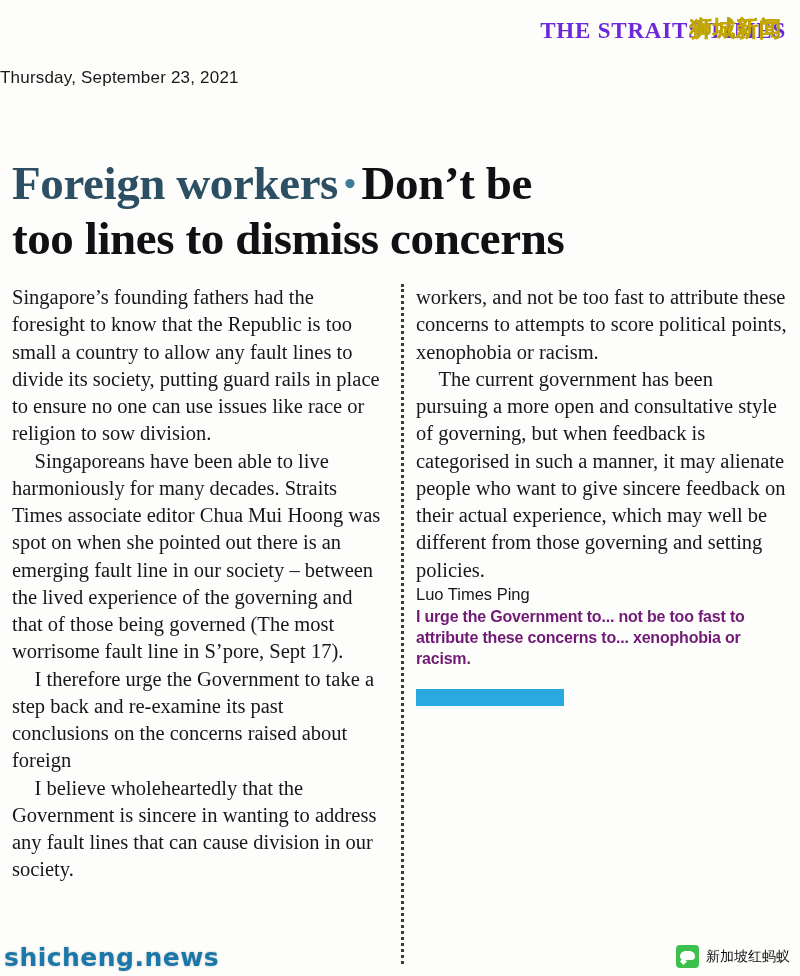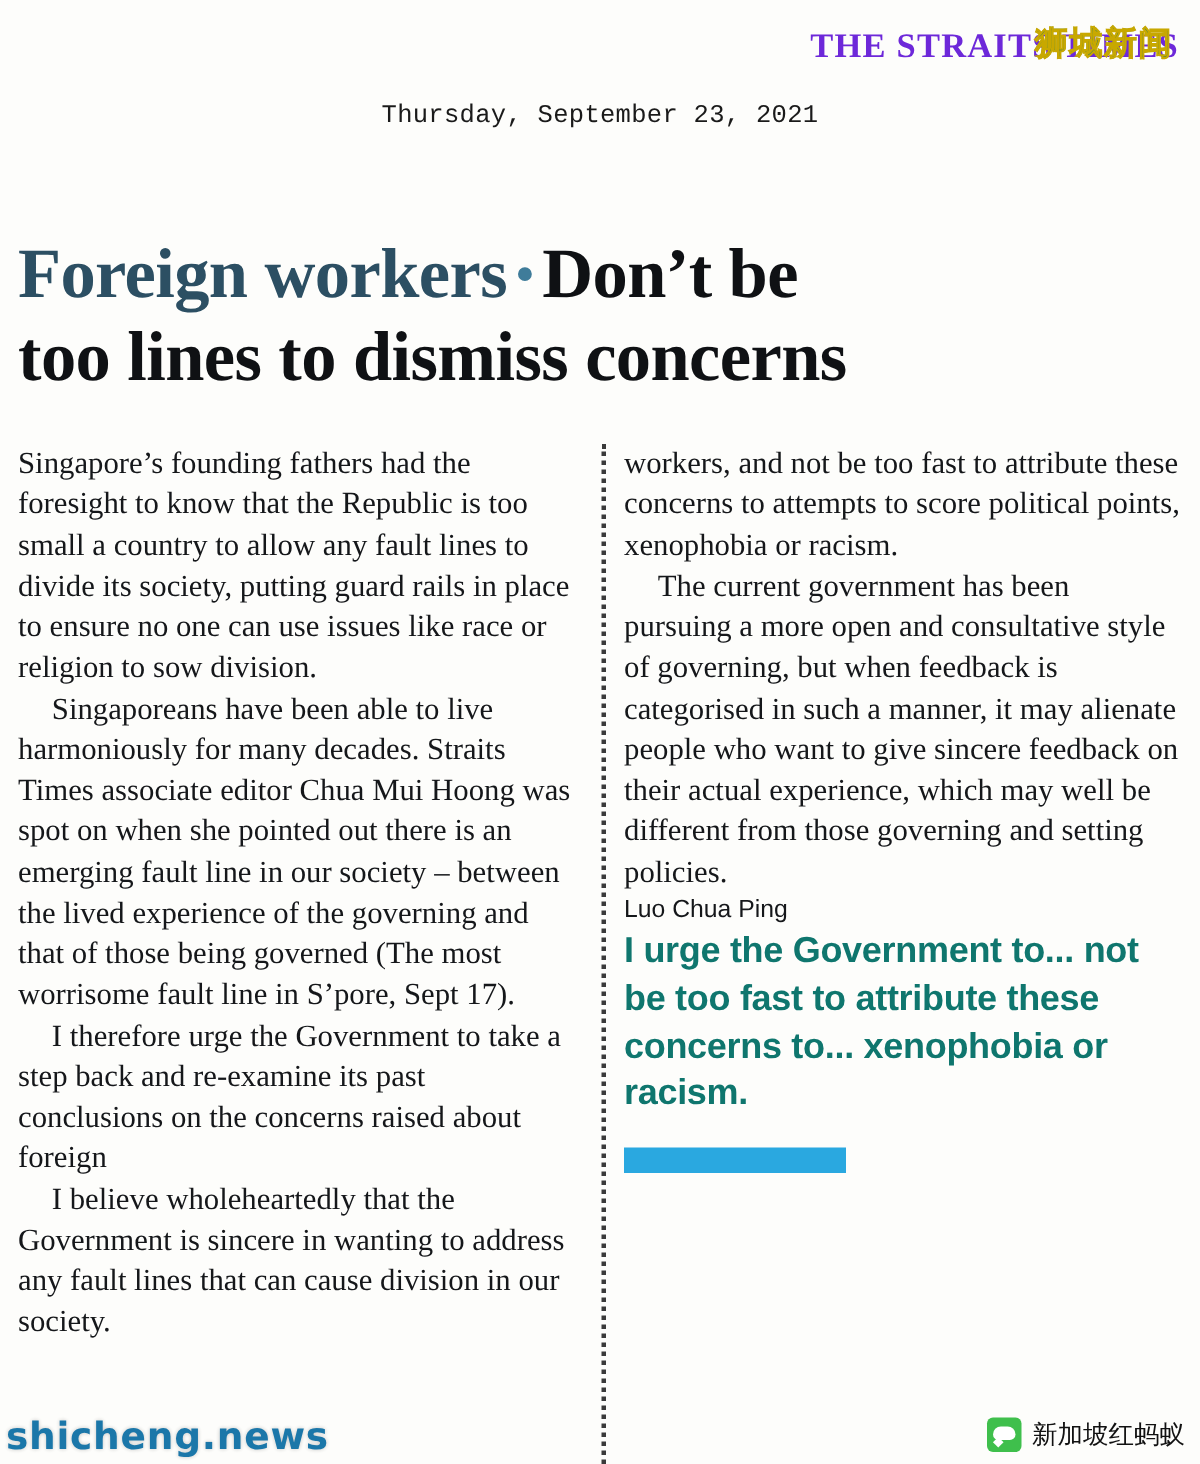--- a/index.html
+++ b/index.html
@@ -47,22 +47,22 @@
     letter-spacing: 1px;
     white-space: nowrap;
   }
 
   
   .date-line {
     position: absolute;
     top: 68px;
     left: 0;
     width: 800px;
-    text-align: center;
-    font-family: Liberation Mono, monospace;
+    text-align: left;
+    font-family: Liberation Sans, sans-serif;
     font-size: 17px;
     color: #1a1a1a;
     letter-spacing: 0.2px;
   }
 
   
   .headline {
     position: absolute;
     top: 116px;
     left: 12px;
@@ -80,21 +80,21 @@
     color: #3f7c9a;
     font-size: 34px;
     vertical-align: 0.12em;
     padding: 0 6px;
   }
   .headline .main { color: #0f1114; }
 
   
   .columns {
     position: absolute;
-    top: 296px;
+    top: 284px;
     left: 12px;
     width: 776px;
     height: 680px;
   }
   .col {
     position: absolute;
     top: 0;
     width: 372px;
     font-family: "Liberation Serif", serif;
     font-size: 20.5px;
@@ -121,23 +121,23 @@
     font-family: "Liberation Sans", sans-serif;
     font-size: 16.5px;
     color: #15171a;
     text-indent: 0 !important;
   }
 
   .pullquote {
     margin-top: 46px;
     font-family: "Liberation Sans", sans-serif;
     font-weight: bold;
-    font-size: 24px;
+    font-size: 16px;
     line-height: 1.33;
-    color: #0f766e;
+    color: #701a75;
     letter-spacing: -0.2px;
     text-indent: 0 !important;
   }
   .pq-bar {
     margin-top: 20px;
     width: 148px;
     height: 17px;
     background: #2aa8e0;
   }
 
@@ -180,21 +180,21 @@
   .wm-badge::after {
     content: "";
     position: absolute;
     left: 5px; top: 14px;
     width: 5px; height: 5px;
     background: #ffffff;
     transform: rotate(45deg);
   }
   .wm-right-text {
     font-family: "DejaVu Sans", sans-serif;
-    font-size: 17px;
+    font-size: 14px;
     color: #111;
     white-space: nowrap;
   }
 </style>
 </head>
 <body>
 
 <div id="page">
 
   <div class="masthead">
@@ -216,21 +216,21 @@
     <div class="col col-left">
       <p>Singapore’s founding fathers had the foresight to know that the Republic is too small a country to allow any fault lines to divide its society, putting guard rails in place to ensure no one can use issues like race or religion to sow division.</p>
       <p>Singaporeans have been able to live harmoniously for many decades. Straits Times associate editor Chua Mui Hoong was spot on when she pointed out there is an emerging fault line in our society – between the lived experience of the governing and that of those being governed (The most worrisome fault line in S’pore, Sept 17).</p>
       <p>I therefore urge the Government to take a step back and re-examine its past conclusions on the concerns raised about foreign</p>
       <p>I believe wholeheartedly that the Government is sincere in wanting to address any fault lines that can cause division in our society.</p>
     </div>
 
     <div class="col col-right">
       <p>workers, and not be too fast to attribute these concerns to attempts to score political points, xenophobia or racism.</p>
       <p>The current government has been pursuing a more open and consultative style of governing, but when feedback is categorised in such a manner, it may alienate people who want to give sincere feedback on their actual experience, which may well be different from those governing and setting policies.</p>
-      <p class="byline">Luo Chua Ping</p>
+      <p class="byline">Luo Times Ping</p>
       <p class="pullquote">I urge the Government to... not be too fast to attribute these concerns to... xenophobia or racism.</p>
       <div class="pq-bar"></div>
     </div>
 
   </div>
 
   <div class="wm-left">shicheng.news</div>
 
   <div class="wm-right">
     <span class="wm-badge"></span>

